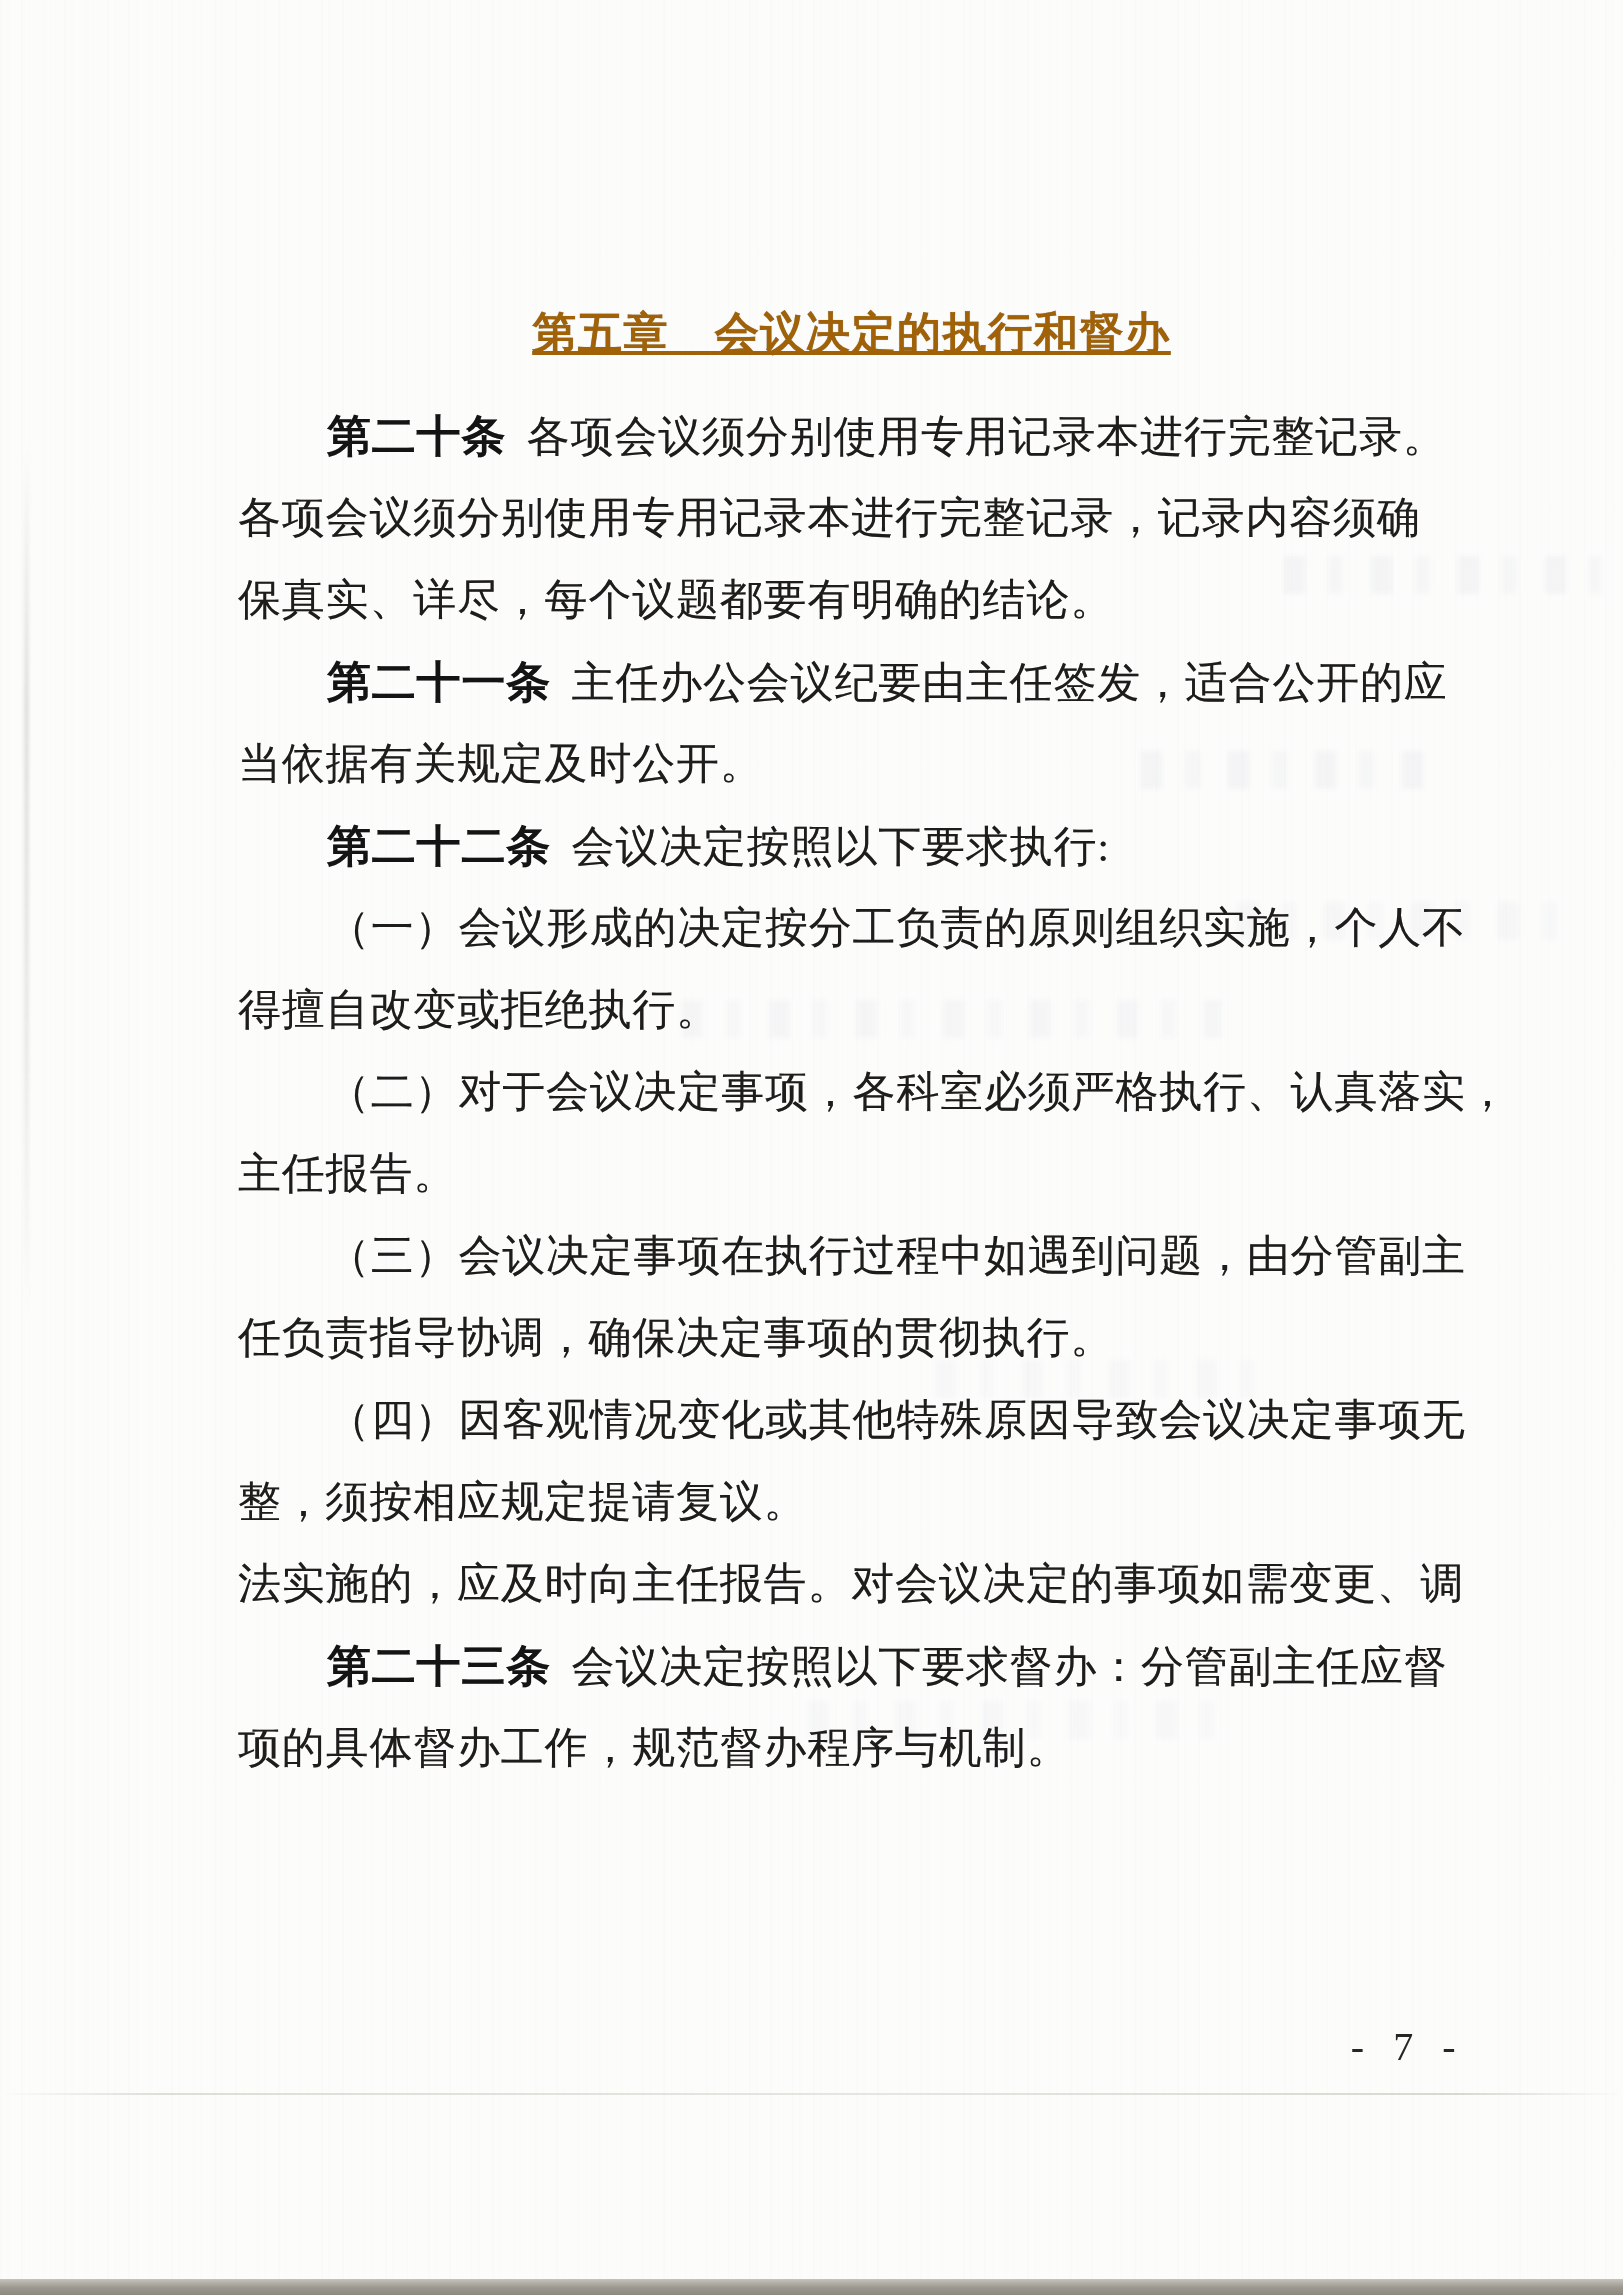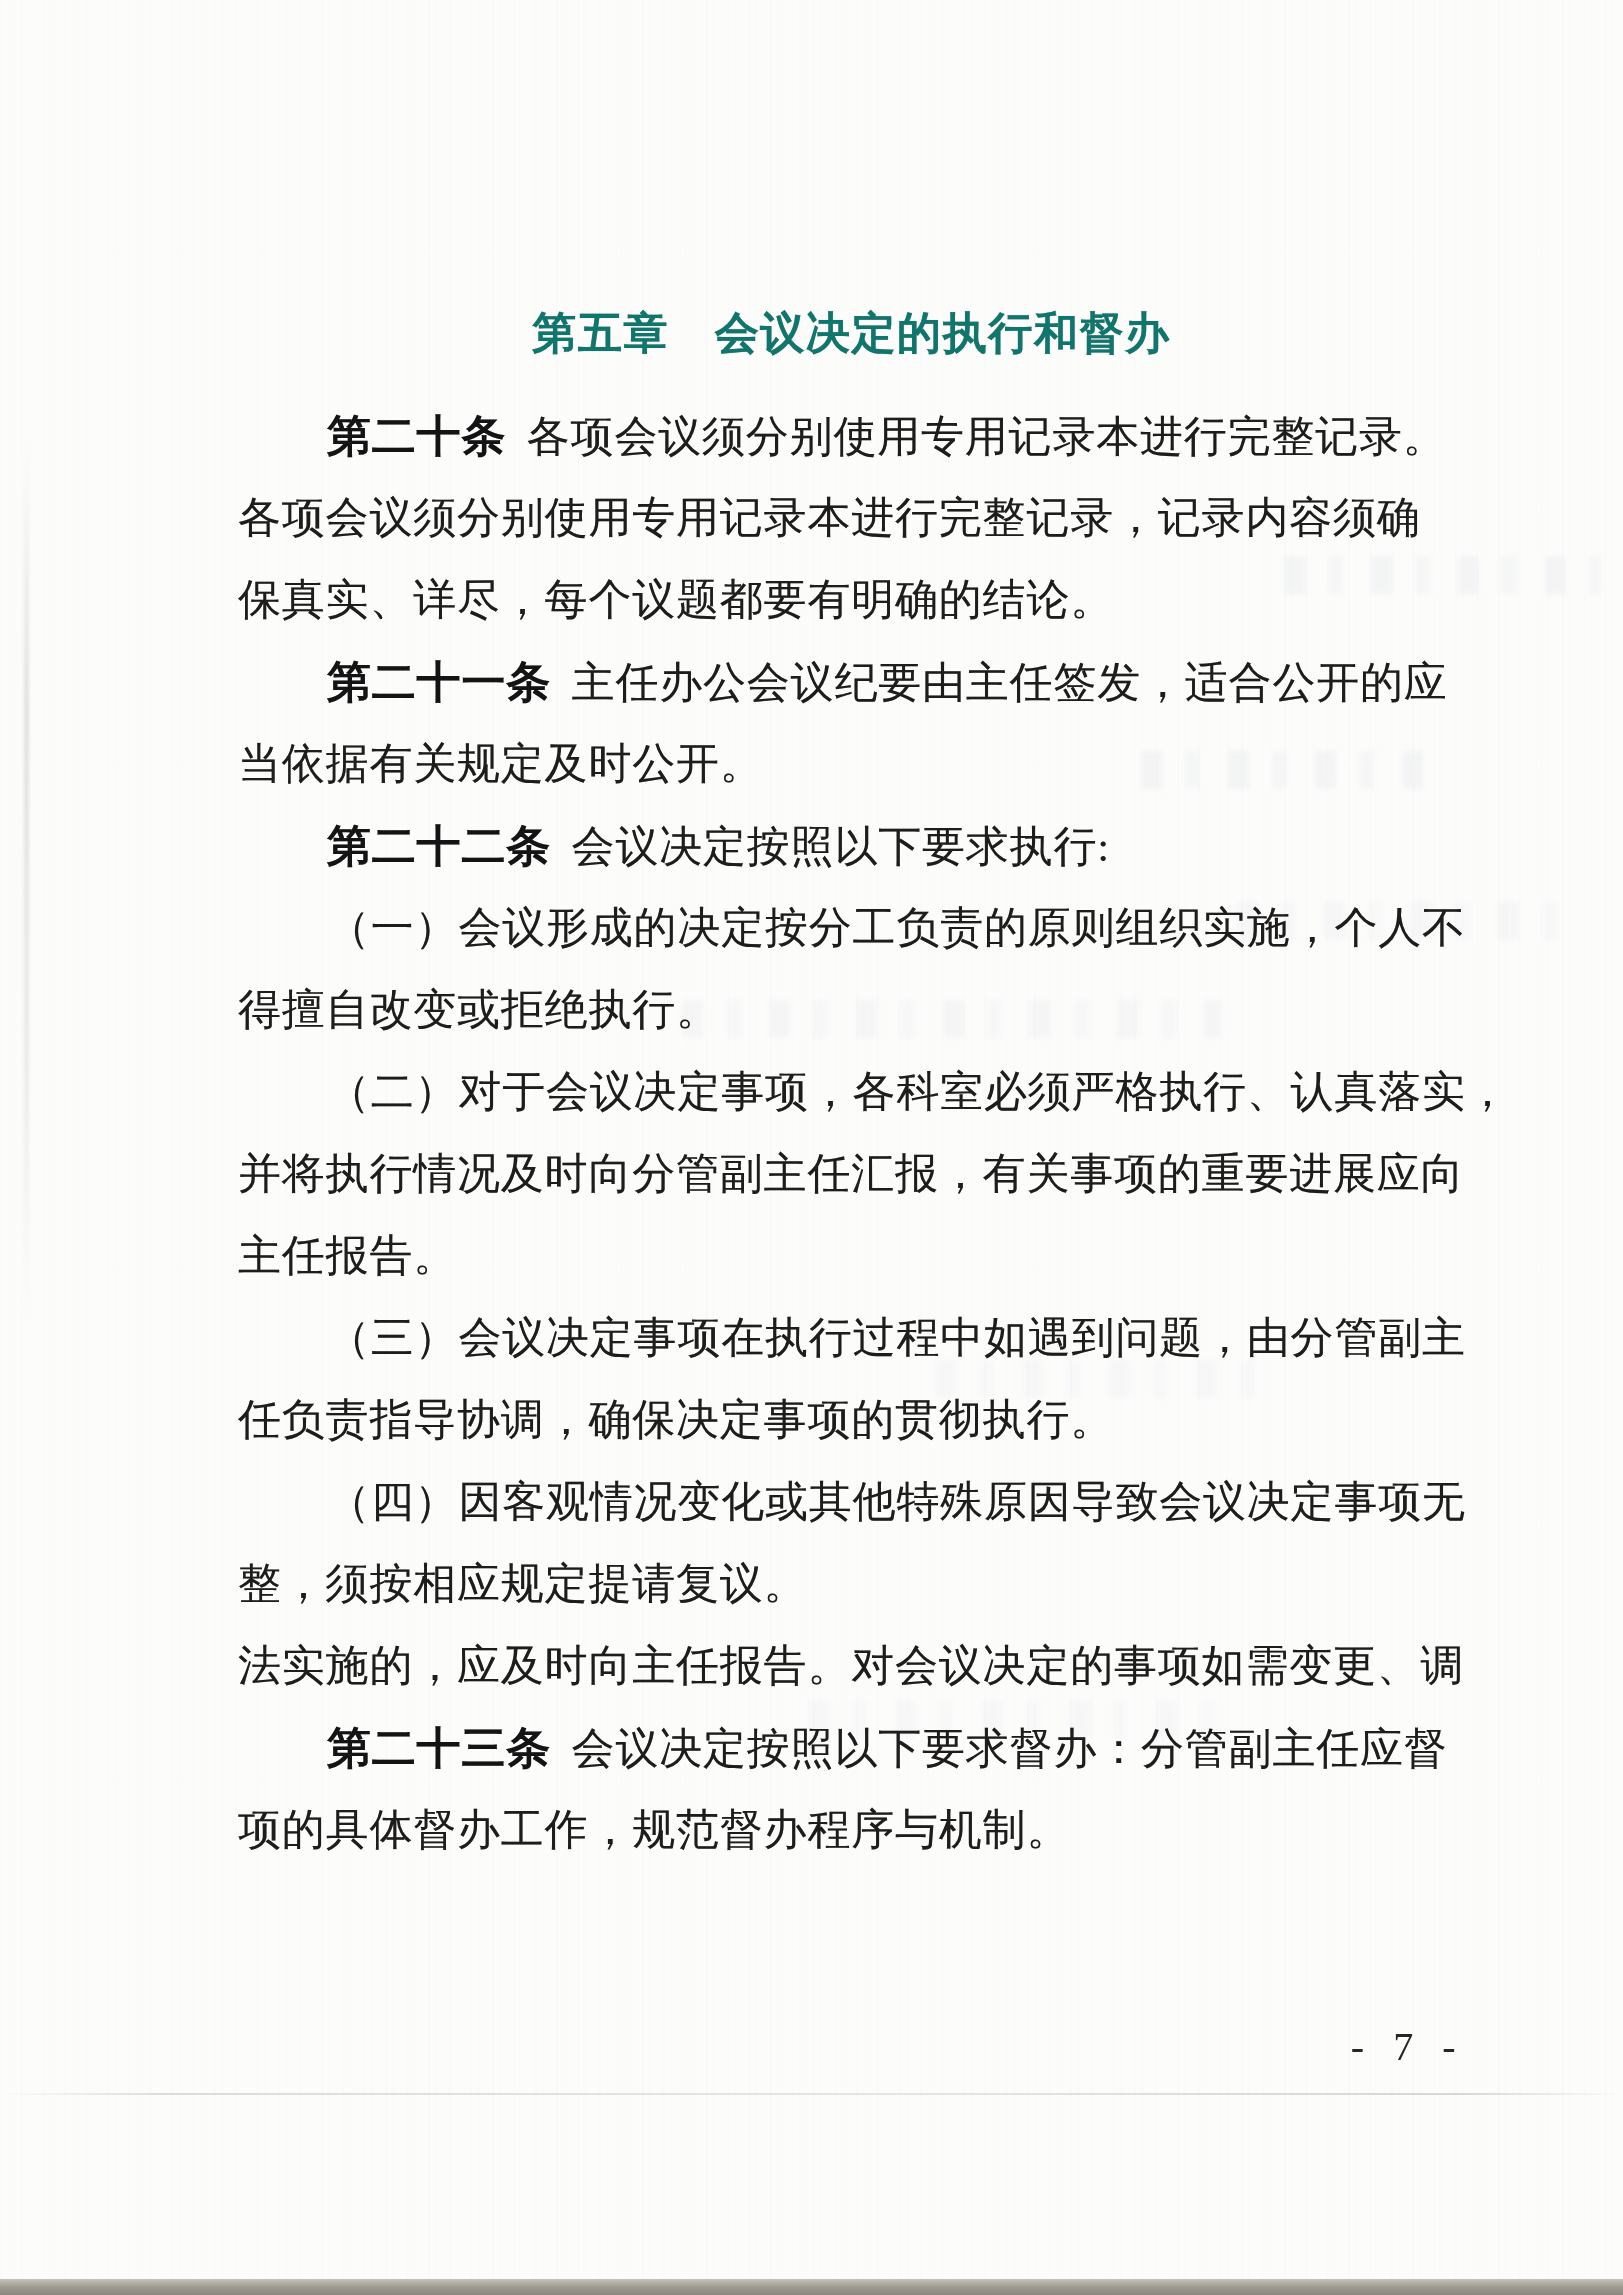--- a/index.html
+++ b/index.html
@@ -42,22 +42,23 @@
     left: 0;
     right: 0;
     margin: 0;
     text-align: center;
     font-family: "DejaVu Sans", "Liberation Sans", sans-serif;
     font-weight: 700;
     font-size: 44px;
     letter-spacing: 1.6px;
     line-height: 57px;
     white-space: pre;
-    color: #0f766e;
+    color: #a16207;
     text-shadow: 0 0 0.8px rgba(10,10,10,0.45);
+    text-decoration: underline;
   }
   .lines {
     position: absolute;
     top: 395px;
     left: 0;
     width: 100%;
   }
   .line {
     height: 82px;
     line-height: 82px;
@@ -168,21 +169,20 @@
     <div class="lines">
         <div class="line indent"><b class="article-no">第二十条</b><span>各项会议须分别使用专用记录本进行完整记录。</span></div>
         <div class="line"><span>各项会议须分别使用专用记录本进行完整记录，记录内容须确</span></div>
         <div class="line"><span>保真实、详尽，每个议题都要有明确的结论。</span></div>
         <div class="line indent"><b class="article-no">第二十一条</b><span>主任办公会议纪要由主任签发，适合公开的应</span></div>
         <div class="line"><span>当依据有关规定及时公开。</span></div>
         <div class="line indent"><b class="article-no">第二十二条</b><span>会议决定按照以下要求执行:</span></div>
         <div class="line indent"><span>（一）会议形成的决定按分工负责的原则组织实施，个人不</span></div>
         <div class="line"><span>得擅自改变或拒绝执行。</span></div>
         <div class="line indent"><span>（二）对于会议决定事项，各科室必须严格执行、认真落实，</span></div>
-        <div class="line"><span>并将执行情况及时向分管副主任汇报，有关事项的重要进展应向</span></div>
         <div class="line"><span>主任报告。</span></div>
         <div class="line indent"><span>（三）会议决定事项在执行过程中如遇到问题，由分管副主</span></div>
         <div class="line"><span>任负责指导协调，确保决定事项的贯彻执行。</span></div>
         <div class="line indent"><span>（四）因客观情况变化或其他特殊原因导致会议决定事项无</span></div>
         <div class="line"><span>整，须按相应规定提请复议。</span></div>
         <div class="line"><span>法实施的，应及时向主任报告。对会议决定的事项如需变更、调</span></div>
         <div class="line indent"><b class="article-no">第二十三条</b><span>会议决定按照以下要求督办：分管副主任应督</span></div>
         <div class="line"><span>项的具体督办工作，规范督办程序与机制。</span></div>
       </div>
   </div>

